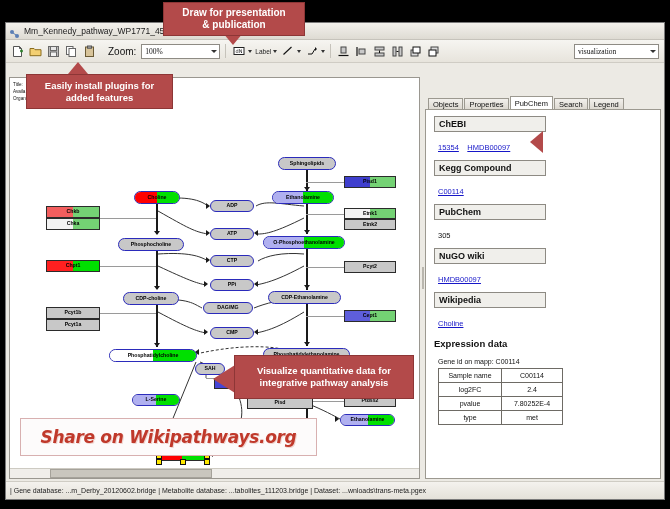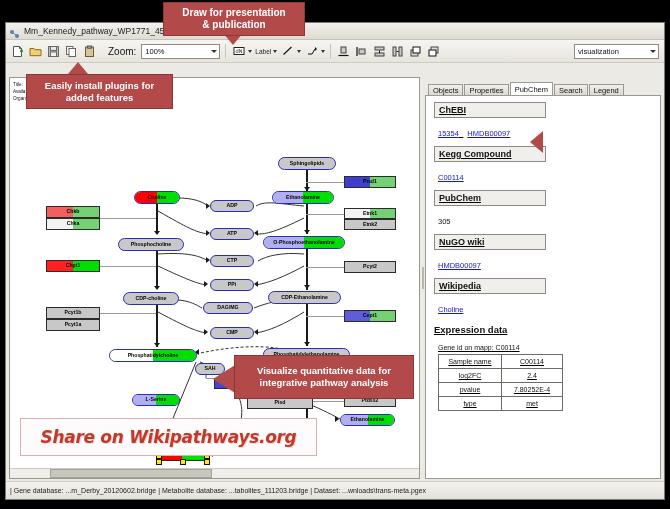--- a/index.html
+++ b/index.html
@@ -22,47 +22,47 @@
 
   
   .toolbar{height:22px;background:linear-gradient(to bottom,#f6f5f1,#e7e4dc);
            border-bottom:1px solid #cfccc4;display:flex;align-items:center;
            padding-left:4px;gap:3px;position:relative;}
   .tbtn{width:15px;height:15px;display:flex;align-items:center;justify-content:center;}
   .tbtn svg{display:block;}
   .zoomlabel{font-size:10px;color:#111;margin-left:8px;margin-right:2px;}
   .combo{height:13px;border:1px solid #8e8b84;background:#fff;display:flex;align-items:center;
          justify-content:space-between;padding:0 2px 0 3px;font-size:7.5px;color:#111;}
-  .combo .cv{white-space:nowrap;overflow:hidden;}
+  .combo .cv{white-space:nowrap;overflow:hidden;font-family:Liberation Serif, serif;}
   .arrowdn{width:0;height:0;border-left:3px solid transparent;border-right:3px solid transparent;
            border-top:3px solid #333;margin-left:3px;}
   .sep{width:1px;height:14px;background:#c6c3bb;margin:0 2px;}
   .mini-arrow{width:0;height:0;border-left:2.5px solid transparent;border-right:2.5px solid transparent;
               border-top:3px solid #333;margin-left:1px;}
   .tgroup{display:flex;align-items:center;gap:1px;}
   .tlabel{font-size:6.5px;color:#222;}
 
   
   .body{position:absolute;left:0;top:52px;right:0;bottom:18px;display:flex;}
   .canvaswrap{position:relative;flex:1 1 auto;background:#fff;border:1px solid #9a9790;
               margin:2px 0 2px 3px;overflow:hidden;}
   .canvas{position:absolute;inset:0;}
 
   .splitter{width:5px;background:#eceae4;display:flex;align-items:center;justify-content:center;}
   .splitter i{display:block;width:2px;height:22px;background:#b9b6ae;}
 
   .sidepanel{width:236px;flex:0 0 auto;background:#eceae4;display:flex;flex-direction:column;
-             margin:6px 3px 2px 0;}
+             margin:20px 3px 2px 0;}
   .tabs{display:flex;align-items:flex-end;height:14px;padding-left:3px;gap:0px;}
   .tab{font-size:7.5px;padding:1px 4px 1px;border:1px solid #9c9990;border-bottom:none;
        background:linear-gradient(to bottom,#f2f0ec,#ddd9d1);color:#111;margin-right:1px;height:11px;
        box-sizing:border-box;line-height:10px;}
   .tab.active{background:#fff;height:13px;line-height:11px;position:relative;z-index:2;}
   .panelbox{flex:1 1 auto;background:#fff;border:1px solid #9c9990;overflow:hidden;position:relative;
-            padding:6px 8px 0 8px;box-sizing:border-box;text-decoration:underline;}
+            padding:6px 8px 0 8px;box-sizing:border-box;}
 
   .dbhead{border:1px solid #8d8a83;background:#f0efeb;font-size:9px;font-weight:bold;color:#111;
           padding:2px 4px;width:112px;box-sizing:border-box;margin-bottom:4px;}
   .dblink{font-size:7.5px;color:#1616c8;text-decoration:underline;margin:0 0 8px 4px;display:inline-block;}
   .dbplain{font-size:7.5px;color:#111;margin:0 0 8px 4px;display:inline-block;}
   .exphead{font-size:9.5px;font-weight:bold;color:#111;margin:2px 0 9px 0;}
   .geneid{font-size:7px;color:#111;margin:0 0 3px 4px;}
   table.exp{border-collapse:collapse;margin-left:4px;}
   table.exp td{border:1px solid #6e6b65;font-size:7px;color:#111;text-align:center;
                padding:2px 3px;height:9px;}

